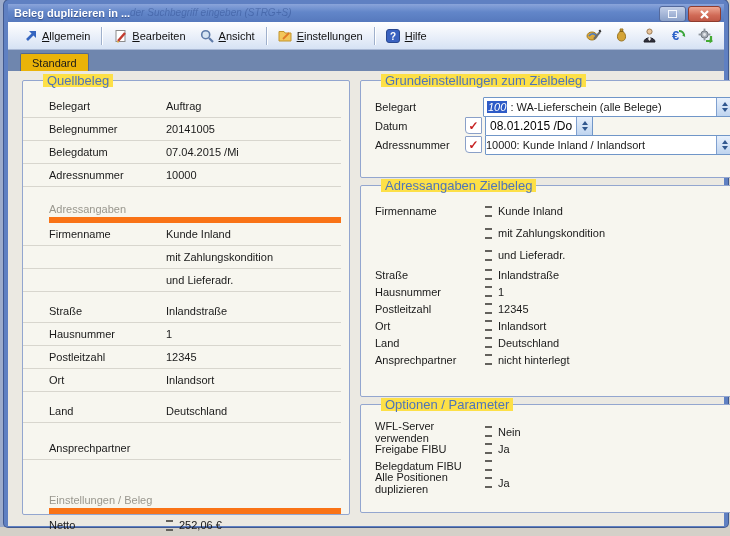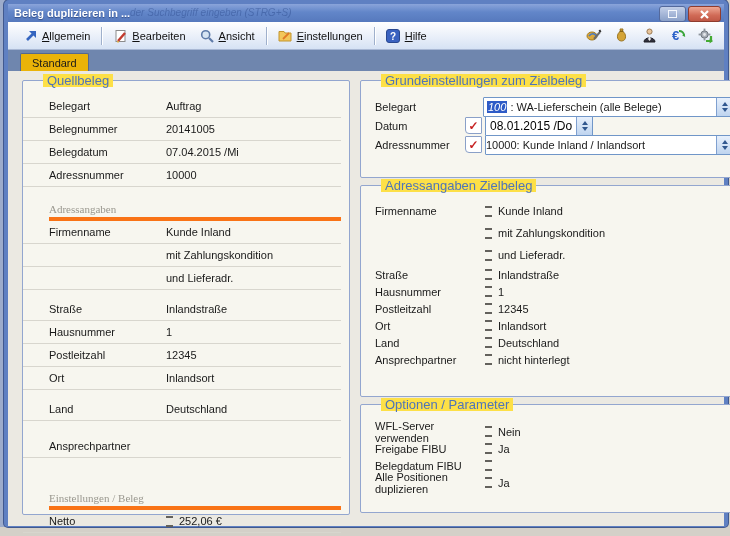--- a/index.html
+++ b/index.html
@@ -43,21 +43,21 @@
   .panel-grund{height:96px;}
   .panel-adress{height:210px;}
   .panel-opt{height:113px;flex:1;}
   
   .q-body{padding-top:14px;}
   .row{display:flex;align-items:center;height:22px;margin:0 8px 0 0;
     border-bottom:1px solid #d8d6ce;}
   .row .lbl{margin-left:26px;width:117px;font-size:11px;color:#1a1a1a;}
   .row .val{font-size:11px;color:#1a1a1a;}
   .hdr{margin:0 8px 0 26px;height:20px;display:flex;align-items:flex-end;
-    font-size:11px;color:#99978e;border-bottom:4px solid #f97316;padding-bottom:2px;font-family:Liberation Serif, serif;}
+    font-size:11px;color:#99978e;border-bottom:6px solid #f97316;padding-bottom:2px;}
   .mt8{margin-top:8px;}.mt14{margin-top:14px;}.mt26{margin-top:26px;}.mt10{margin-top:10px;}
   .bullet{width:7px;min-width:7px;height:7px;border-top:2px solid #63615c;border-bottom:2px solid #63615c;margin-right:6px;}
   
   .rrow{display:flex;align-items:center;height:17px;margin:0 10px 0 0;}
   .rrow.tall{height:22px;}
   .rrow .lbl2{margin-left:14px;width:110px;font-size:11px;color:#1a1a1a;}
   .rrow .val2{font-size:11px;color:#1a1a1a;}
   
   .grow{display:flex;align-items:center;height:19px;margin:0 12px 0 14px;}
   .grow .glbl{width:90px;font-size:11px;color:#1a1a1a;}

